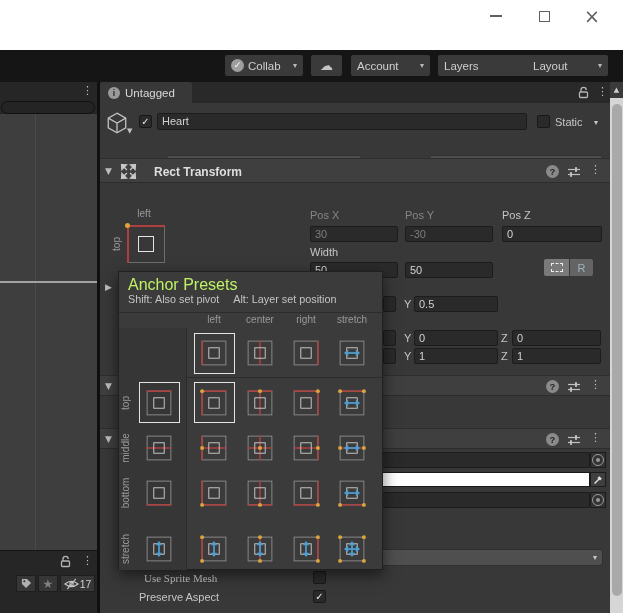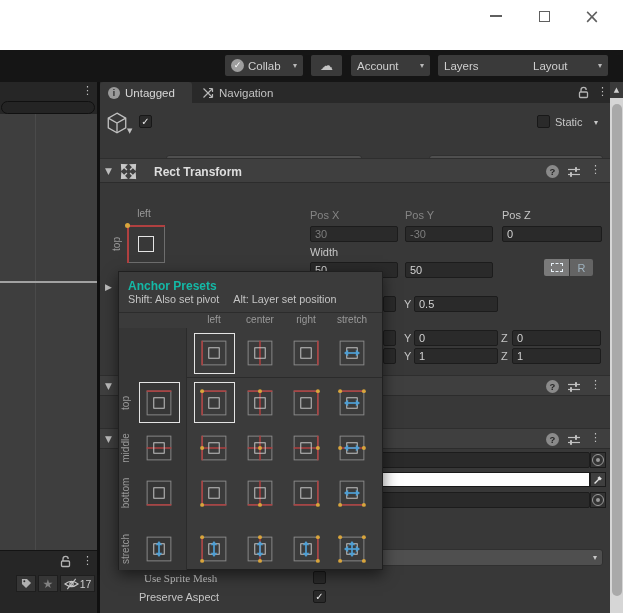--- a/index.html
+++ b/index.html
@@ -35,21 +35,21 @@
   .kebab{font-family:"DejaVu Sans";font-size:11px;color:#c0c0c0;letter-spacing:0;}
   .helpcircle{width:13px;height:13px;border-radius:50%;background:#8a8a8a;color:#262626;font-size:9.5px;font-weight:bold;text-align:center;line-height:13px;}
   .picker{width:12px;height:12px;border-radius:50%;border:1px solid #9a9a9a;position:relative;}
   .picker::after{content:"";position:absolute;left:3px;top:3px;width:4px;height:4px;border-radius:50%;background:#9a9a9a;}
   
   #scrollbar{left:610px;top:82px;width:13px;height:531px;background:#d6d6d6;}
   #scrollthumb{left:1.5px;top:22px;width:10px;height:492px;background:#a9a9a9;border-radius:5px;}
   #scrolltop{left:0;top:0;width:13px;height:16px;background:#3a3a3a;color:#d0d0d0;font-size:7px;text-align:center;line-height:16px;}
   
   #popup{left:118px;top:271px;width:265px;height:299px;background:#3b3b3b;border:1px solid #202020;box-shadow:0 5px 14px rgba(0,0,0,0.55);z-index:50;}
-  #popup .ptitle{font-size:12px;font-weight:700;color:#14b8a6;}
+  #popup .ptitle{font-size:16px;font-weight:400;color:#bef264;}
   #popup .phints{font-size:10.8px;color:#c4c4c4;display:flex;gap:14px;}
   #apgrid{left:0;top:40px;width:263px;height:257px;border-top:1px solid #2c2c2c;}
   .apcell{position:absolute;display:flex;align-items:center;justify-content:center;}
   .iconbox{width:41px;height:41px;border:1.5px solid transparent;display:flex;align-items:center;justify-content:center;}
   .iconbox.sel{border-color:#e4e4e4;}
   .apcollabel,.aprowlabel{position:absolute;font-size:10px;color:#9a9a9a;text-align:center;}
   
   #anchorwidget{border:1px solid #6e6e6e;}
 </style>
 </head>
@@ -130,40 +130,34 @@
   </div>
 
   <div class="abs" style="left:97px;top:82px;width:3px;height:531px;background:#101010;"></div>
 
   <div class="abs" id="inspector">
     <div class="abs" id="tabbar">
       <div class="abs tab active" style="left:0;width:92px;">
         <span class="helpcircle" style="width:12px;height:12px;line-height:12px;font-size:8.5px;background:#9a9a9a;">i</span>
         <span>Untagged</span>
       </div>
-      <div class="abs tab" style="left:94px;width:104px;">
-        <svg width="12" height="12" viewBox="0 0 12 12">
-          <path d="M1.5 10.5 L10.5 1.5 M10.5 1.5 h-3.5 M10.5 1.5 v3.5" fill="none" stroke="#b8b8b8" stroke-width="1.2"></path>
-          <path d="M1.5 1.5 L10.5 10.5 M10.5 10.5 h-3.5 M10.5 10.5 v-3.5" fill="none" stroke="#b8b8b8" stroke-width="1.2"></path>
-        </svg>
-        <span>Navigation</span>
-      </div>
       <svg class="abs" style="left:478px;top:4px;" width="11" height="13" viewBox="0 0 11 13">
         <path d="M3 6 V4 a2.6 2.6 0 0 1 5.2 0" fill="none" stroke="#b4b4b4" stroke-width="1.3"></path>
         <rect x="1.5" y="6" width="8" height="5.5" rx="1" fill="none" stroke="#b4b4b4" stroke-width="1.3"></rect>
       </svg>
       <span class="abs kebab" style="left:497px;top:3px;">⋮</span>
     </div>
 
     <svg class="abs" style="left:5px;top:29px;" width="24" height="24" viewBox="0 0 22 22">
       <path d="M11 2 L19 6.5 V15.5 L11 20 L3 15.5 V6.5 Z" fill="none" stroke="#c0c0c0" stroke-width="1.2"></path>
       <path d="M3 6.5 L11 11 L19 6.5 M11 11 V20" fill="none" stroke="#c0c0c0" stroke-width="1.2"></path>
     </svg>
     <span class="abs glyph" style="left:27px;top:45px;font-size:7px;color:#c0c0c0;">▼</span>
     <div class="abs chk glyph" style="left:39px;top:33px;">✓</div>
+    <div class="abs field" style="left:57px;top:31px;width:370px;height:17px;">Heart</div>
     <div class="abs chk" style="left:437px;top:33px;"></div>
     <span class="abs lbl" style="left:455px;top:34px;">Static</span>
     <span class="abs glyph" style="left:494px;top:36px;font-size:8px;color:#c8c8c8;">▾</span>
 
     <span class="abs lbl" style="left:39px;top:76px;">Tag</span>
     <div class="abs ddl" style="left:66px;top:73px;width:196px;height:17px;">
       <span>Untagged</span>
       <span class="caret glyph">▾</span>
     </div>
     <span class="abs lbl" style="left:287px;top:76px;">Layer</span>

